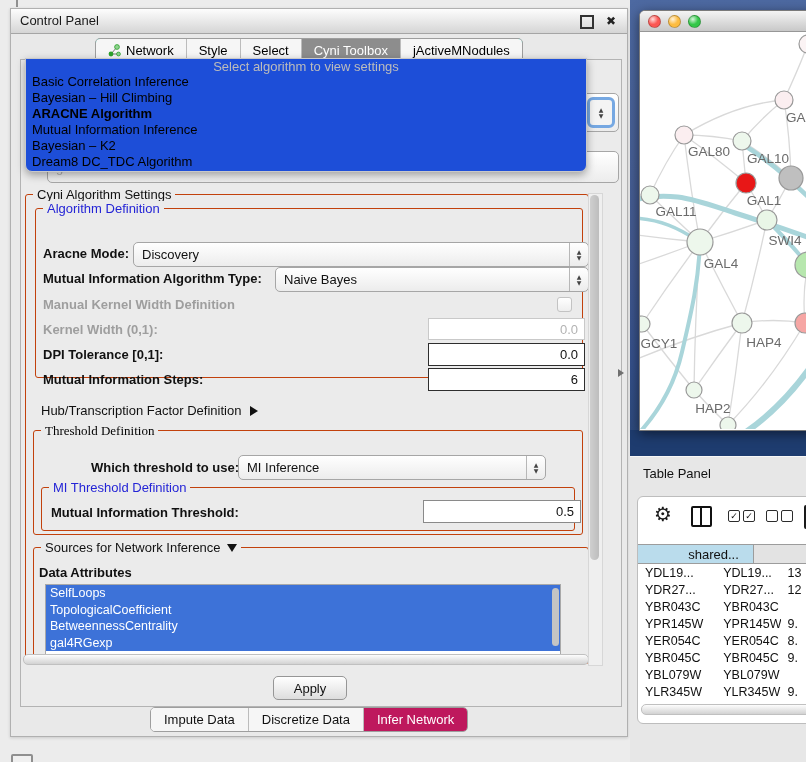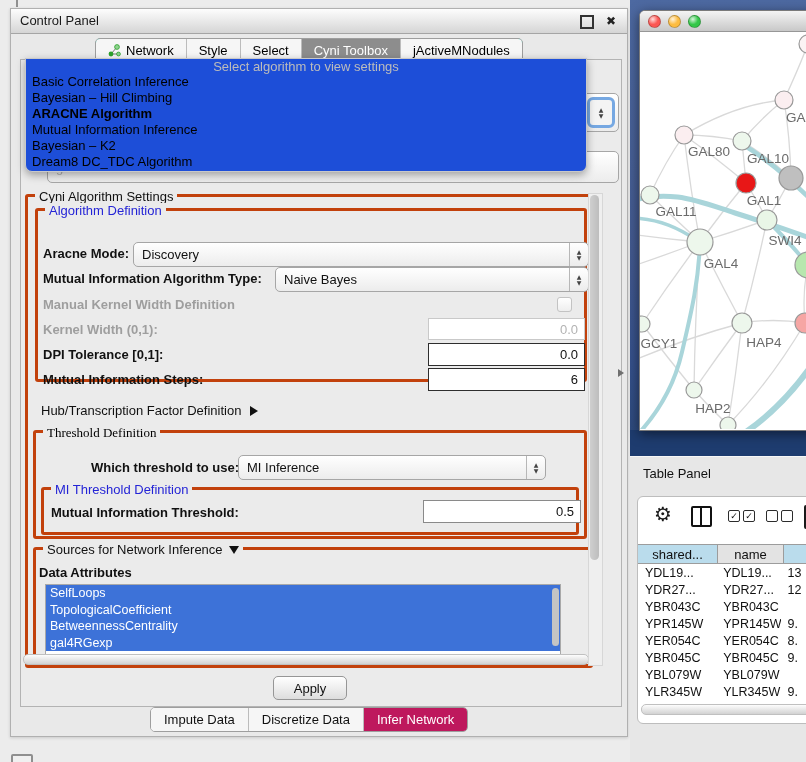--- a/index.html
+++ b/index.html
@@ -39,21 +39,21 @@
       font-family:"DejaVu Sans",sans-serif;font-size:6px;color:#444;line-height:6px;background:#f4f4f4;}
 
   
   .popup{left:14px;top:49px;width:560px;height:112px;background:#1d4ed8;border:1px solid #c9c9c9;
       border-radius:0 0 7px 7px;box-shadow:0 3px 8px rgba(0,0,0,.35);z-index:5;font-size:13px;}
   .popup .hint{text-align:center;color:#bcbcbc;height:15px;line-height:15px;}
   .pitem{height:16px;line-height:16px;padding-left:6px;color:#000;white-space:nowrap;}
   .pitem.sel{font-weight:bold;}
 
   
-  .fs{position:absolute;border:3px solid #c2410c;border-radius:3px;text-align:center;}
+  .fs{position:absolute;border:1px solid #c2410c;border-radius:3px;text-align:center;}
   .fs>.legend{position:absolute;top:-8px;left:7px;background:#ebebeb;padding:0 4px;font-size:13px;
       display:flex;align-items:center;gap:6px;}
   .lbl{position:absolute;font-size:13px;font-weight:bold;white-space:nowrap;}
   .lbl.dis{color:#9e9e9e;}
   .numfield{position:absolute;background:#fff;border:1px solid #8a8a8a;font-size:13px;
       display:flex;align-items:center;justify-content:flex-end;padding:0 6px;}
   .numfield.dark{border:1px solid #2e2e2e;}
   .numfield.dis{border:1px solid #c9c9c9;color:#b3b3b3;}
   .checkbox{position:absolute;width:13px;height:13px;border:1px solid #c3c3c3;border-radius:3px;
       background:linear-gradient(#ffffff,#eeeeee);}
@@ -101,21 +101,21 @@
   .tpanel-title{left:13px;top:9px;font-size:13px;color:#111;}
   .card{left:7px;top:39px;width:200px;height:226px;background:#fff;border:1px solid #bdbdbd;border-radius:6px;}
   .gear{font-family:"DejaVu Sans",sans-serif;font-size:20px;color:#1a1a1a;line-height:20px;}
   .splitic{width:17px;height:17px;border:2px solid #111;border-radius:2px;}
   .splitic:before{content:"";display:block;width:2px;height:100%;background:#111;margin-left:7px;}
   .cb{width:10px;height:10px;border:1.5px solid #2c2c2c;border-radius:2px;font-family:"DejaVu Sans",sans-serif;
       font-size:9px;line-height:10px;text-align:center;color:#111;}
   .docic{width:15px;height:20px;border:2px solid #1a1a1a;border-radius:2px;background:#fff;}
   .thead{left:0;top:47px;height:20px;display:flex;font-size:13px;}
   .th{border-right:1px solid #9c9c9c;border-top:1px solid #9c9c9c;border-bottom:1px solid #9c9c9c;
-      display:flex;align-items:center;justify-content:center;overflow:hidden;white-space:nowrap;}
+      display:flex;align-items:center;justify-content:center;overflow:hidden;white-space:nowrap;padding-left:36px;}
   .tbody{left:0;top:68px;width:200px;height:137px;overflow:hidden;font-size:12.5px;}
   .trow{display:flex;height:17px;line-height:17px;}
   .td{overflow:hidden;white-space:nowrap;padding-left:7px;}
 
   .corner-btn{left:5px;top:754px;width:18px;height:14px;border:2px solid #8f8f8f;background:#f0f0f0;border-radius:2px;}
   .topmark{left:10px;top:0;width:2px;height:7px;background:#909090;}
   svg text{font-family:"Liberation Sans",sans-serif;}
 </style>
 </head>
 <body>

